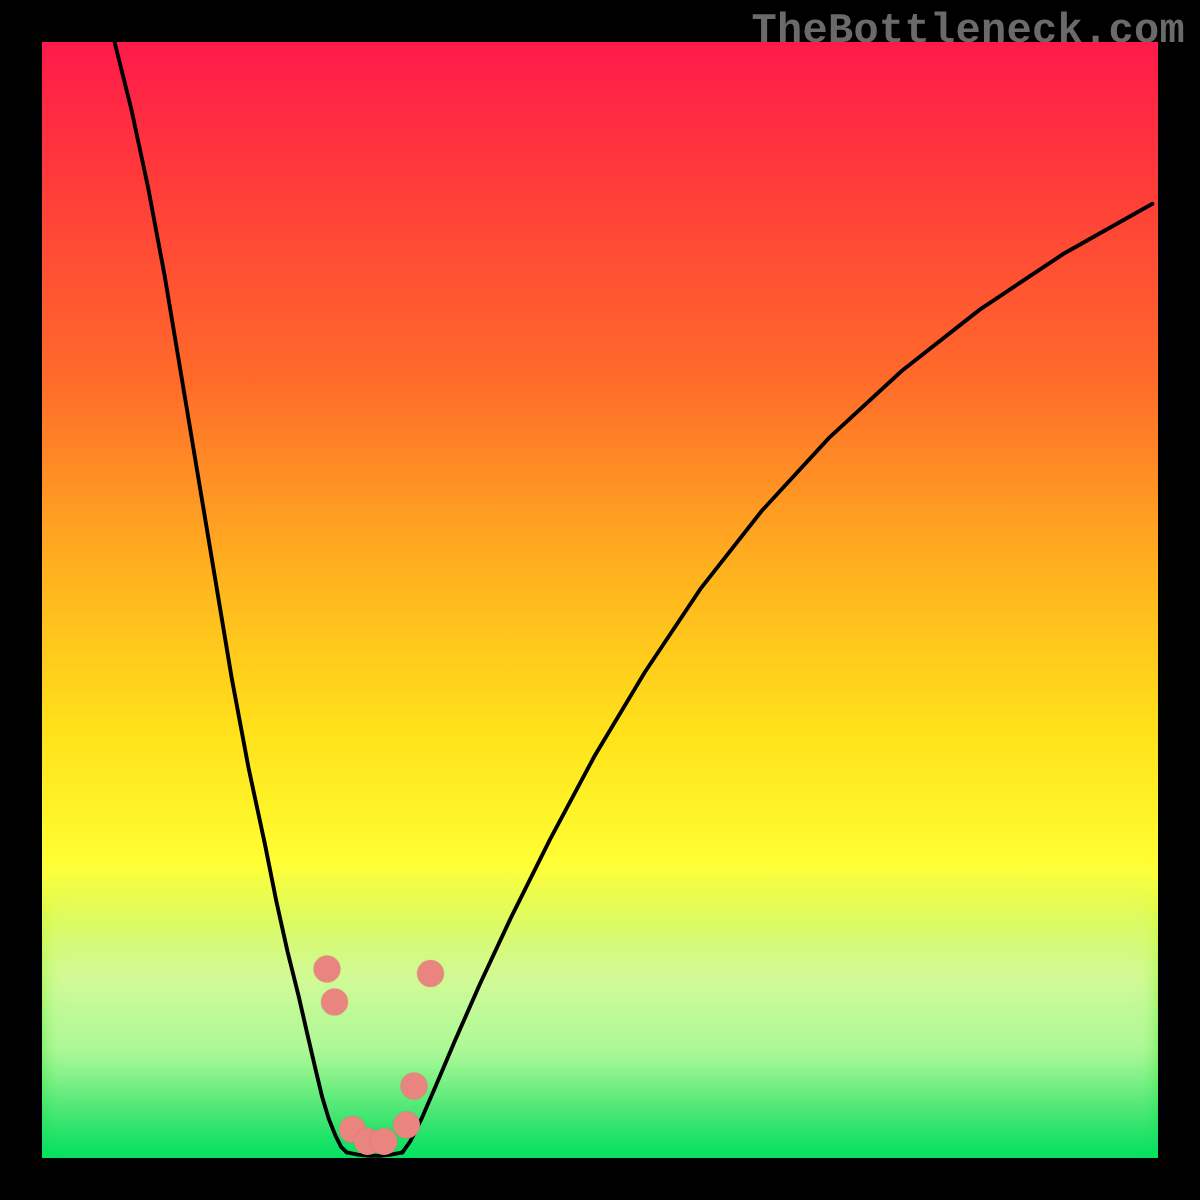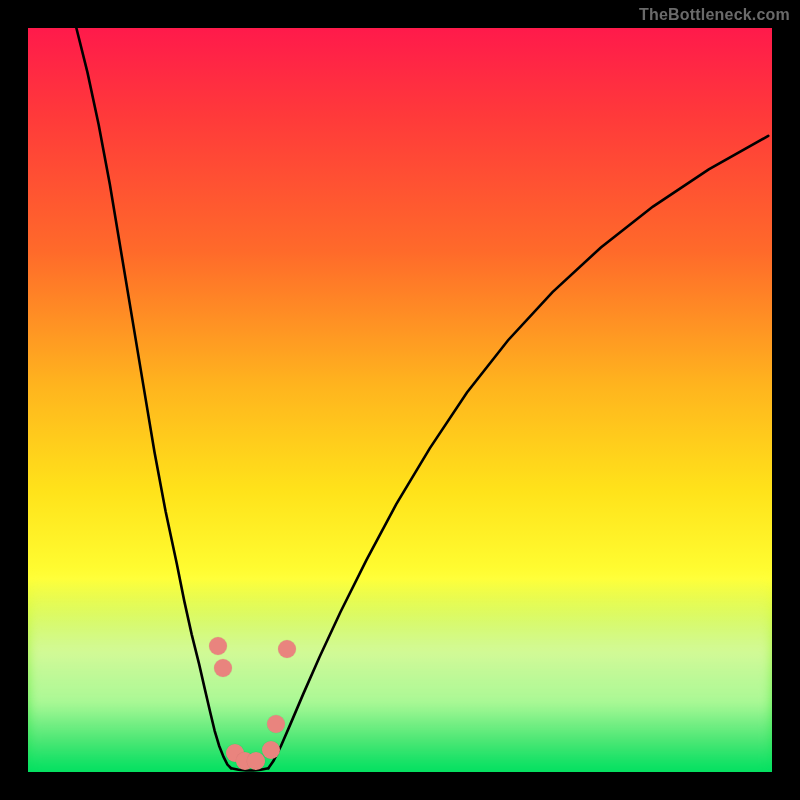--- a/index.html
+++ b/index.html
@@ -64,22 +64,22 @@
     margin-left: -9px;
     margin-top: -9px;
     border-radius: 50%;
     background: #e9847e;
     box-shadow: 0 0 0 0.5px rgba(0,0,0,0.05);
   }
   .watermark {
     position: absolute;
     top: 6px;
     right: 10px;
-    font-family: Liberation Sans, sans-serif;
-    font-size: 16px;
+    font-family: Liberation Mono, monospace;
+    font-size: 28px;
     font-weight: 600;
     color: #6a6a6a;
     letter-spacing: 0.2px;
     user-select: none;
   }
 </style>
 </head>
 <body>
 
 <div class="stage">

